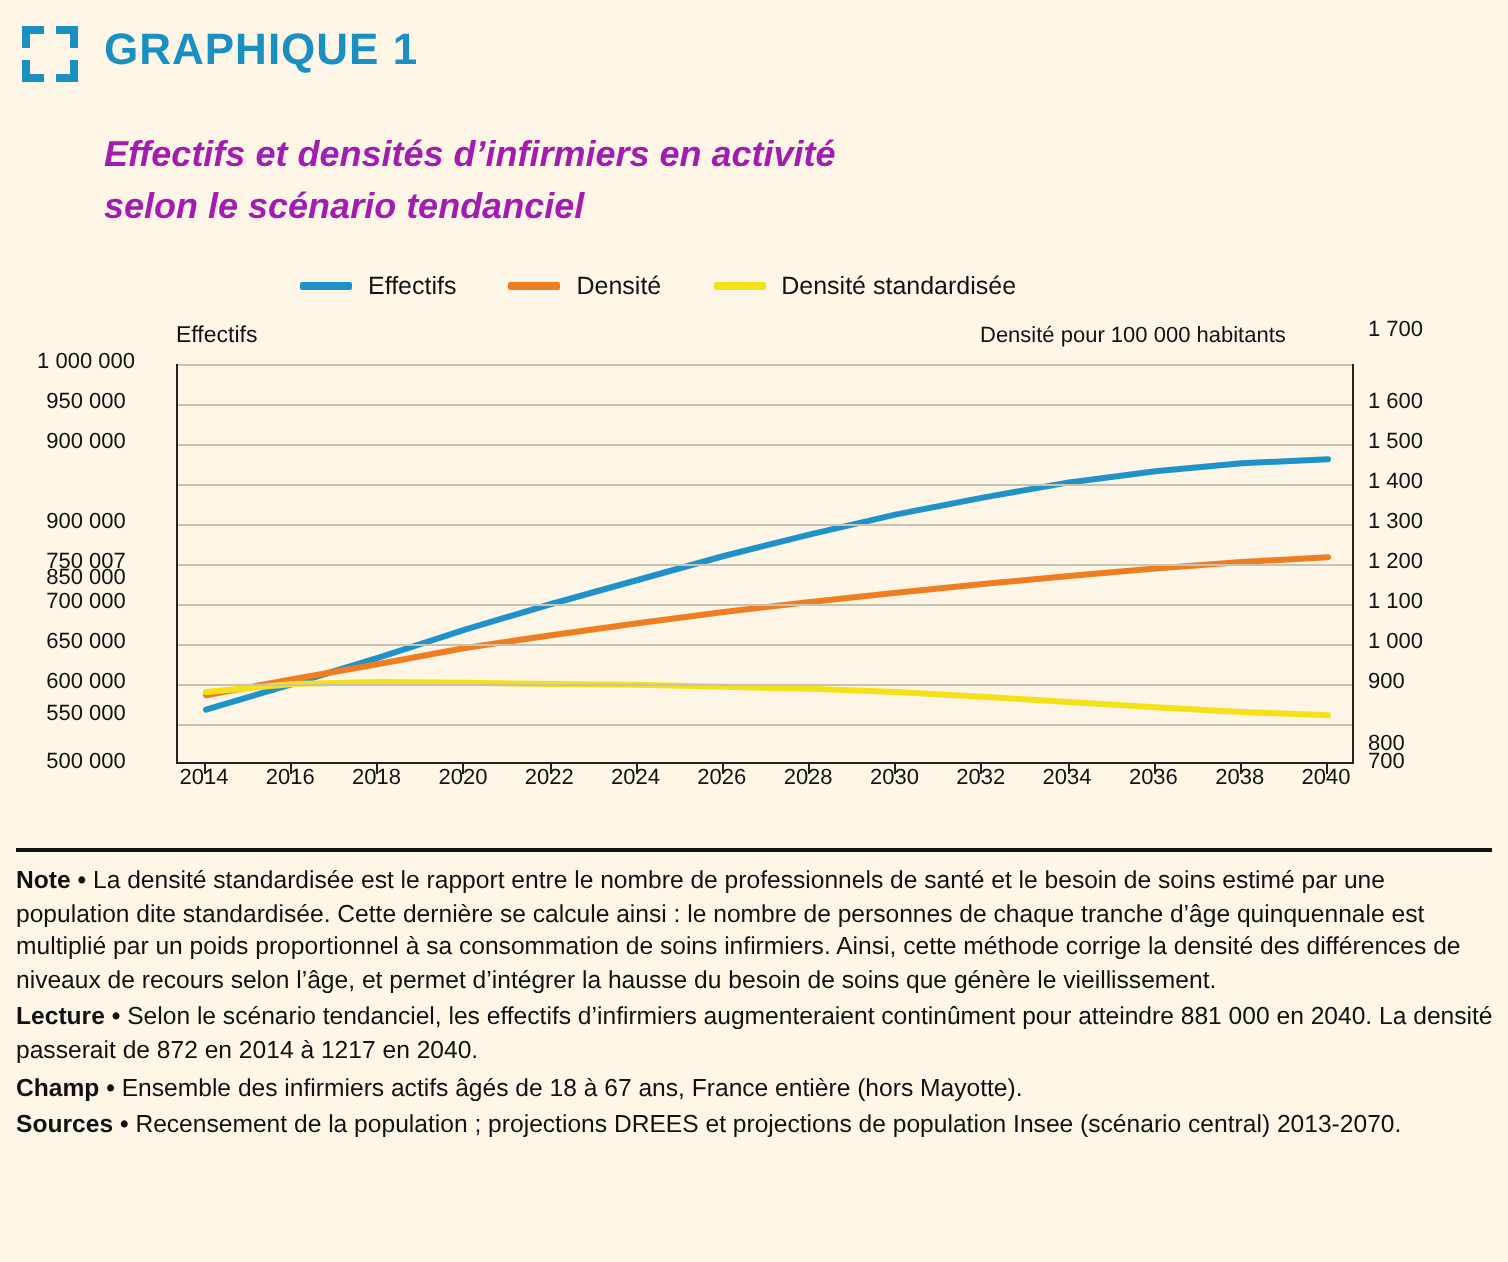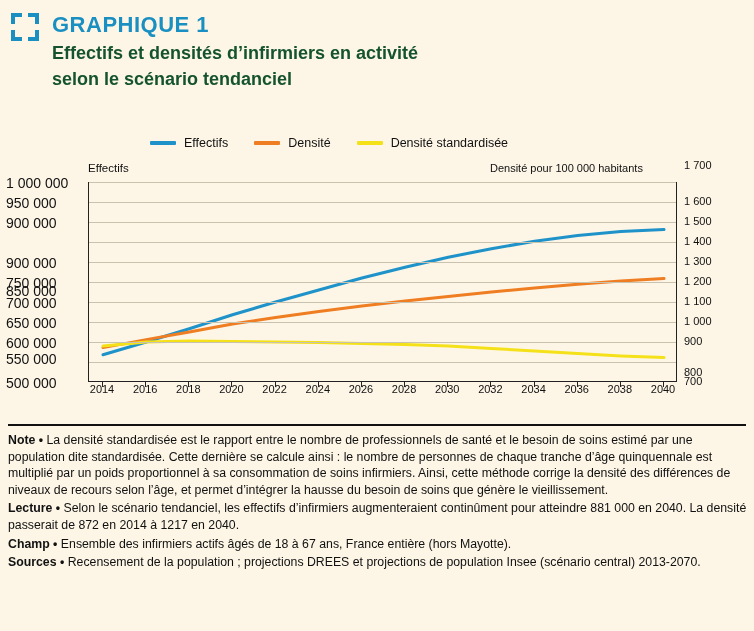--- a/index.html
+++ b/index.html
@@ -13,38 +13,38 @@
   .page{position:relative;width:754px;height:631px;}
 
   
   .header{position:absolute;left:0;top:0;width:754px;}
   .arrows-icon{position:absolute;left:10px;top:12px;width:30px;height:30px;}
   .gtitle{
     position:absolute;left:52px;top:12px;
     font-size:22px;font-weight:bold;color:#1a8fc1;letter-spacing:.5px;
   }
   .gsub{
-    position:absolute;left:52px;top:40px;width:660px;
-    font-size:18px;font-weight:bold;color:#14532d;line-height:26px;
+    position:absolute;left:52px;top:64px;width:660px;
+    font-size:18px;font-weight:bold;color:#a21caf;line-height:26px;font-style:italic;
   }
 
   
   .legend{position:absolute;left:150px;top:136px;display:flex;gap:26px;align-items:center;}
   .legitem{display:flex;align-items:center;gap:8px;font-size:12.5px;color:#111;}
   .swatch{width:26px;height:4px;border-radius:1px;display:inline-block;}
 
   
   .chart-area{position:absolute;left:0;top:158px;width:754px;height:255px;}
   .plot{
     position:absolute;left:88px;top:24px;width:589px;height:200px;
     border-left:1px solid #222;border-bottom:1px solid #222;border-right:1px solid #222;
     box-sizing:border-box;
   }
   .gridline{position:absolute;left:0;width:100%;height:1px;background:#c9c2ae;}
-  .yl{position:absolute;left:6px;font-size:14px;color:#111;text-align:left;width:74px;transform:translateY(-7px);}
+  .yl{position:absolute;left:6px;font-size:11px;color:#111;text-align:center;width:74px;transform:translateY(-7px);}
   .yr{position:absolute;left:684px;font-size:11px;color:#111;text-align:left;width:60px;transform:translateY(-7px);}
   .axis-cap-left{position:absolute;left:88px;top:4px;font-size:11.5px;color:#111;}
   .axis-cap-right{position:absolute;left:490px;top:4px;font-size:11px;color:#111;}
   .xtick{position:absolute;top:225px;font-size:11px;color:#111;transform:translateX(-50%);}
   .tickmark{position:absolute;top:224px;width:1px;height:5px;background:#222;}
   svg.lines{position:absolute;left:0;top:0;}
 
   
   .rule{position:absolute;left:8px;top:424px;width:738px;height:2px;background:#111;}
   .notes{position:absolute;left:8px;top:432px;width:740px;font-size:12.3px;line-height:16.6px;color:#111;}
@@ -107,21 +107,21 @@
         <div class="gridline" style="top: 40px;"></div>
         <div class="gridline" style="top: 20px;"></div>
         <div class="gridline" style="top: 0px;"></div>
       </div>
     <div id="ylabels-left">
         <div class="yl" style="top: 224px;">500 000</div>
         <div class="yl" style="top: 200px;">550 000</div>
         <div class="yl" style="top: 184px;">600 000</div>
         <div class="yl" style="top: 164px;">650 000</div>
         <div class="yl" style="top: 144px;">700 000</div>
-        <div class="yl" style="top: 124px;">750 000</div>
+        <div class="yl" style="top: 124px;">750 007</div>
         <div class="yl" style="top: 104px;">900 000</div>
         <div class="yl" style="top: 96px; margin-top: 36px;">850 000</div>
         <div class="yl" style="top: 64px;">900 000</div>
         <div class="yl" style="top: 44px;">950 000</div>
         <div class="yl" style="top: 24px;">1 000 000</div>
       </div>
     <div id="ylabels-right">
         <div class="yr" style="top: 224px;">700</div>
         <div class="yr" style="top: 215px;">800</div>
         <div class="yr" style="top: 184px;">900</div>

